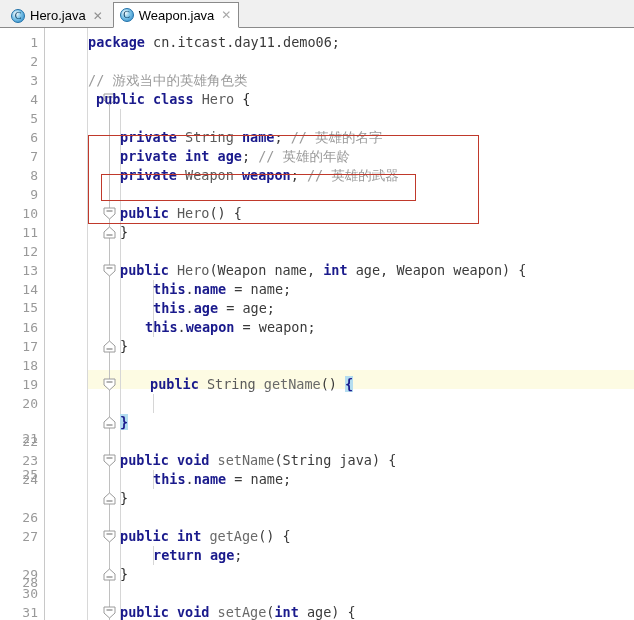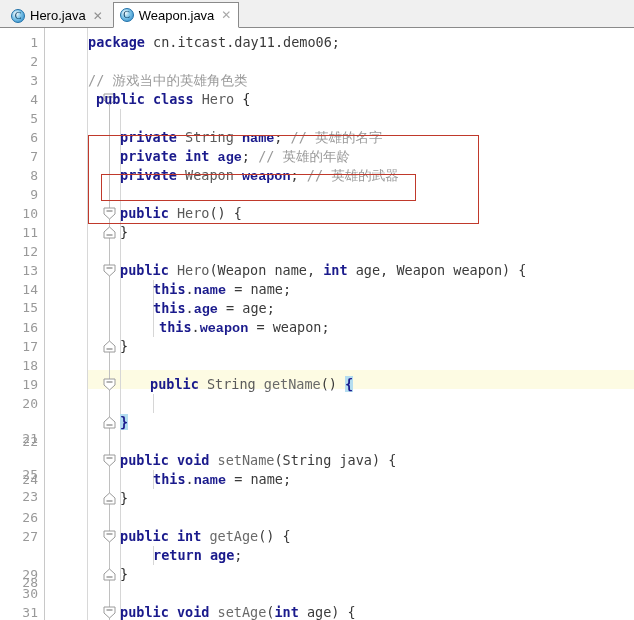--- a/index.html
+++ b/index.html
@@ -141,21 +141,21 @@
     position: absolute;
     left: 0;
     height: 19px;
     line-height: 19px;
     white-space: pre;
     font-family: "DejaVu Sans Mono", "Liberation Mono", monospace;
     font-size: 13.5px;
     color: #2b2b2b;
   }
   .kw  { color: #1a1a8c; font-weight: bold; }
-  .fld { color: #1a1a8c; font-weight: bold; font-family: Liberation Mono, monospace; }
+  .fld { color: #1a1a8c; font-weight: bold; }
   .typ { color: #5a5a5a; }
   .pln { color: #3a3a3a; }
   .mth { color: #6a6a6a; }
   .cmt { color: #9a9a9a; }
   .brc { color: #2b2b2b; }
   .brc-hl {
     background: #b4ddf0;
     color: #1a1a8c;
     font-weight: bold;
   }
@@ -228,21 +228,21 @@
       <div class="lnum" style="top: 233px;">13</div>
       <div class="lnum" style="top: 252px;">14</div>
       <div class="lnum" style="top: 270px;">15</div>
       <div class="lnum" style="top: 290px;">16</div>
       <div class="lnum" style="top: 309px;">17</div>
       <div class="lnum" style="top: 328px;">18</div>
       <div class="lnum" style="top: 347px;">19</div>
       <div class="lnum" style="top: 366px;">20</div>
       <div class="lnum" style="top: 401px;">21</div>
       <div class="lnum" style="top: 404px;">22</div>
-      <div class="lnum" style="top: 423px; margin-top: 36px;">23</div>
+      <div class="lnum" style="top: 423px;">23</div>
       <div class="lnum" style="top: 442px;">24</div>
       <div class="lnum" style="top: 437px;">25</div>
       <div class="lnum" style="top: 480px;">26</div>
       <div class="lnum" style="top: 499px;">27</div>
       <div class="lnum" style="top: 545px;">28</div>
       <div class="lnum" style="top: 537px;">29</div>
       <div class="lnum" style="top: 556px;">30</div>
       <div class="lnum" style="top: 575px;">31</div>
     </div>
   <div id="gutter-fold">
@@ -336,21 +336,21 @@
       <div class="cline" style="top: 100px; left: 32px;"><span class="kw">private</span><span class="typ"> String </span><span class="fld">name</span><span class="pln">;</span><span class="cmt"> // 英雄的名字</span></div>
       <div class="cline" style="top: 119px; left: 32px;"><span class="kw">private int</span><span class="pln"> </span><span class="fld">age</span><span class="pln">;</span><span class="cmt"> // 英雄的年龄</span></div>
       <div class="cline" style="top: 138px; left: 32px;"><span class="kw">private</span><span class="typ"> Weapon </span><span class="fld">weapon</span><span class="pln">;</span><span class="cmt"> // 英雄的武器</span></div>
       <div class="cline" style="top: 157px; left: 0px;"></div>
       <div class="cline" style="top: 176px; left: 32px;"><span class="kw">public</span><span class="typ"> Hero</span><span class="pln">() {</span></div>
       <div class="cline" style="top: 195px; left: 32px;">}</div>
       <div class="cline" style="top: 214px; left: 0px;"></div>
       <div class="cline" style="top: 233px; left: 32px;"><span class="kw">public</span><span class="typ"> Hero</span><span class="pln">(Weapon name, </span><span class="kw">int</span><span class="pln"> age, Weapon weapon) {</span></div>
       <div class="cline" style="top: 252px; left: 65px;"><span class="kw">this</span><span class="pln">.</span><span class="fld">name</span><span class="pln"> = name;</span></div>
       <div class="cline" style="top: 271px; left: 65px;"><span class="kw">this</span><span class="pln">.</span><span class="fld">age</span><span class="pln"> = age;</span></div>
-      <div class="cline" style="top: 290px; left: 71px;"><span class="kw">this</span><span class="pln">.</span><span class="fld">weapon</span><span class="pln"> = weapon;</span></div>
+      <div class="cline" style="top: 290px; left: 57px;"><span class="kw">this</span><span class="pln">.</span><span class="fld">weapon</span><span class="pln"> = weapon;</span></div>
       <div class="cline" style="top: 309px; left: 32px;">}</div>
       <div class="cline" style="top: 328px; left: 0px;"></div>
       <div class="cline" style="top: 347px; left: 32px; padding-left: 30px;"><span class="kw">public</span><span class="typ"> String </span><span class="mth">getName</span><span class="pln">() </span><span class="brc-hl">{</span></div>
       <div class="cline" style="top: 385px; left: 32px;"><span class="brc-hl">}</span></div>
       <div class="cline" style="top: 404px; left: 0px;"></div>
       <div class="cline" style="top: 423px; left: 32px;"><span class="kw">public void</span><span class="mth"> setName</span><span class="pln">(String java) {</span></div>
       <div class="cline" style="top: 442px; left: 65px;"><span class="kw">this</span><span class="pln">.</span><span class="fld">name</span><span class="pln"> = name;</span></div>
       <div class="cline" style="top: 461px; left: 32px;">}</div>
       <div class="cline" style="top: 480px; left: 0px;"></div>
       <div class="cline" style="top: 499px; left: 32px;"><span class="kw">public int</span><span class="mth"> getAge</span><span class="pln">() {</span></div>

